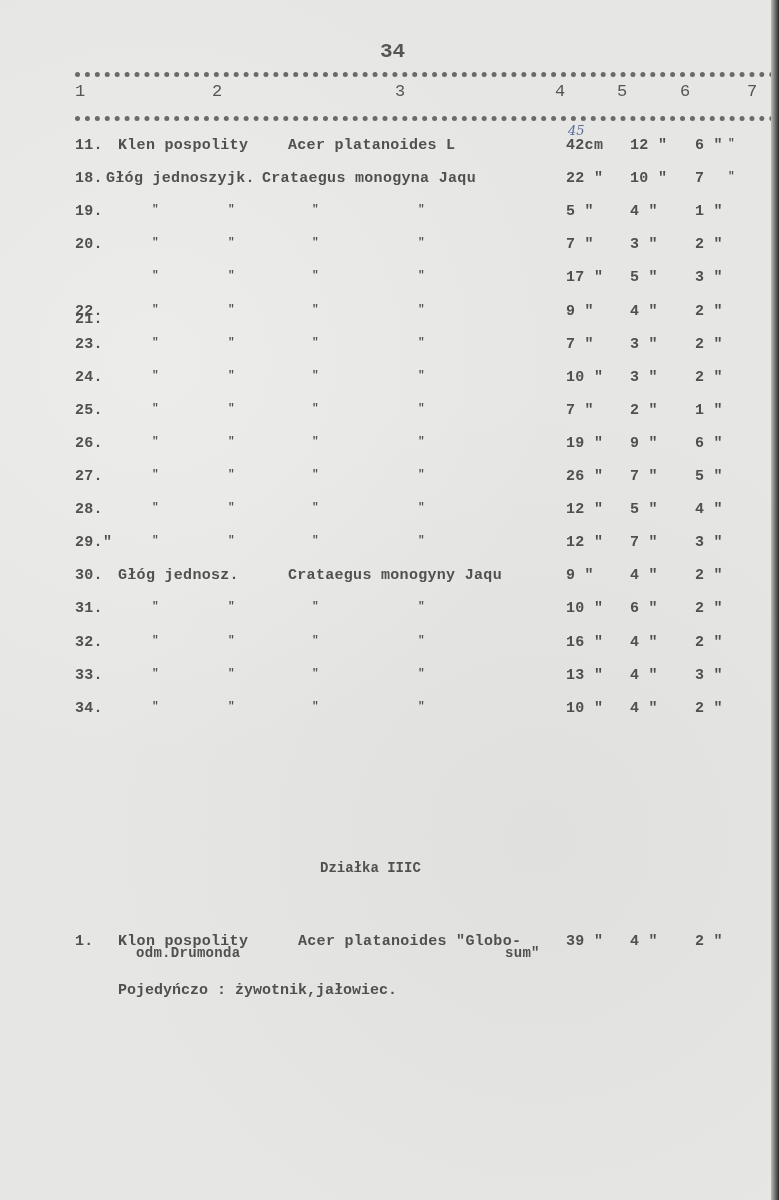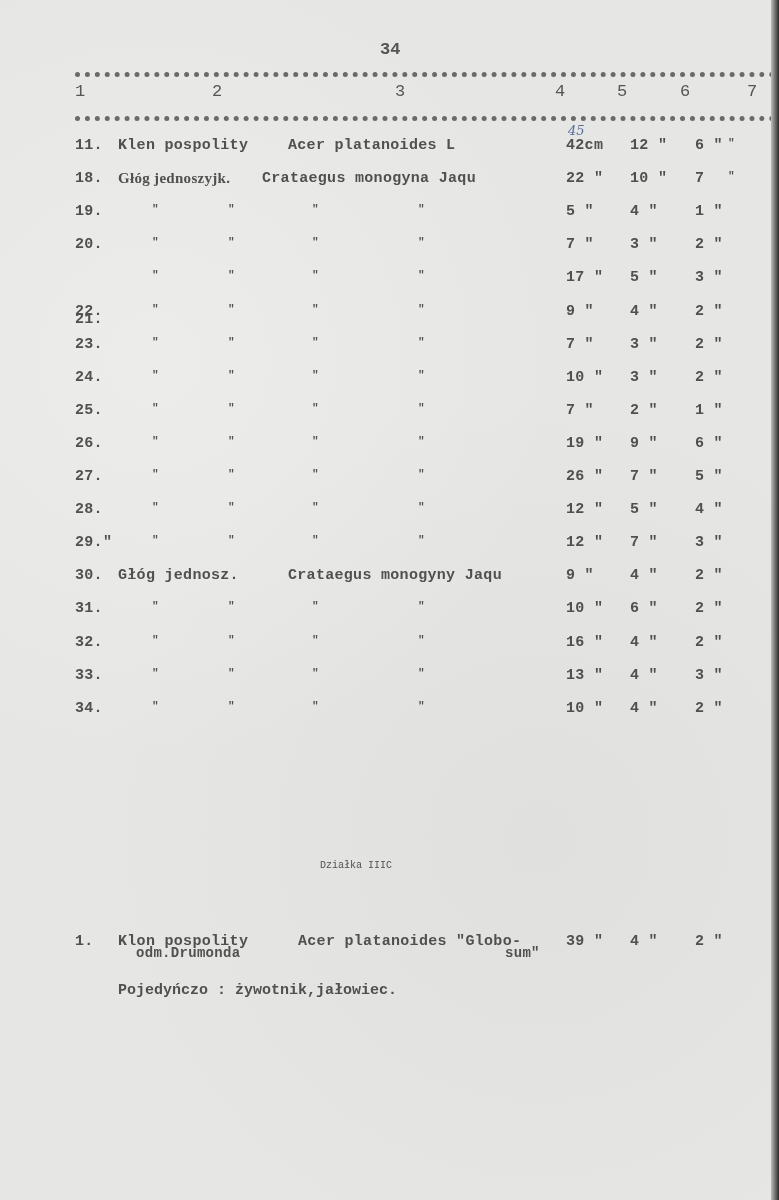--- a/index.html
+++ b/index.html
@@ -16,40 +16,40 @@
     background-image:
       radial-gradient(circle at 20% 30%, rgba(255,255,255,0.25), transparent 40%),
       radial-gradient(circle at 70% 70%, rgba(200,200,200,0.2), transparent 45%);
   }
   .edge-shadow {
     position: absolute; right: 0; top: 0; width: 8px; height: 1200px;
     background: linear-gradient(to right, #bdbdbb, #2a2a2a);
   }
   .page-number {
     position: absolute; left: 380px; top: 40px;
-    font-size: 17px; font-weight: bold; color: #555;
+    font-size: 21px; font-weight: bold; color: #555;
   }
   .dotted {
     position: absolute; left: 75px; width: 700px; height: 0;
     border-top: 5px dotted #6a6a6a;
   }
   .col-num {
     position: absolute; top: 82px; font-size: 17px; color: #555;
   }
   .row {
     position: absolute; left: 75px; font-size: 15px; font-weight: bold;
     letter-spacing: 0.3px; white-space: pre; color: #505050;
   }
   .ditto { font-size: 11px; }
   .handwritten {
     position: absolute; color: #5a6a9a; font-family: "DejaVu Serif", serif;
     font-style: italic; font-size: 13px;
   }
   .heading {
-    position: absolute; left: 320px; top: 860px; font-size: 10px; font-weight: normal;
+    position: absolute; left: 320px; top: 860px; font-size: 14px; font-weight: bold;
     color: #505050;
   }
   .note { position: absolute; left: 118px; font-size: 15px; font-weight: bold; color: #505050; white-space: pre; }
 </style>
 </head>
 <body>
 
 <div class="paper">
 
   <div class="page-number">34</div>
@@ -70,21 +70,21 @@
         <span class="row" style="top: 137px; left: 118px;">Klen pospolity</span>
         <span class="row" style="top: 137px; left: 288px;">Acer platanoides L</span>
         <span class="row" style="top: 137px; left: 566px;">42cm</span>
         <span class="row" style="top: 137px; left: 630px;">12 "</span>
         <span class="row" style="top: 137px; left: 695px;">6 "</span>
         <span class="row ditto" style="top: 137px; left: 728px;">"</span>
         <span class="handwritten" style="left: 568px; top: 123px;">45</span>
       </div>
       <div>
         <span class="row" style="top: 170px; left: 75px;">18.</span>
-        <span class="row" style="top: 170px; left: 118px; font-family: Liberation Serif, serif;">Głóg jednoszyjk.</span>
+        <span class="row" style="top: 170px; left: 106px;">Głóg jednoszyjk.</span>
         <span class="row" style="top: 170px; left: 262px;">Crataegus monogyna Jaqu</span>
         <span class="row" style="top: 170px; left: 566px;">22 "</span>
         <span class="row" style="top: 170px; left: 630px;">10 "</span>
         <span class="row" style="top: 170px; left: 695px;">7</span>
         <span class="row ditto" style="top: 170px; left: 728px;">"</span>
       </div>
       <div>
         <span class="row" style="top: 203px; left: 75px; text-align: right;">19.</span>
         <span class="row ditto" style="top: 203px; left: 152px;">"</span>
         <span class="row ditto" style="top: 203px; left: 228px;">"</span>

